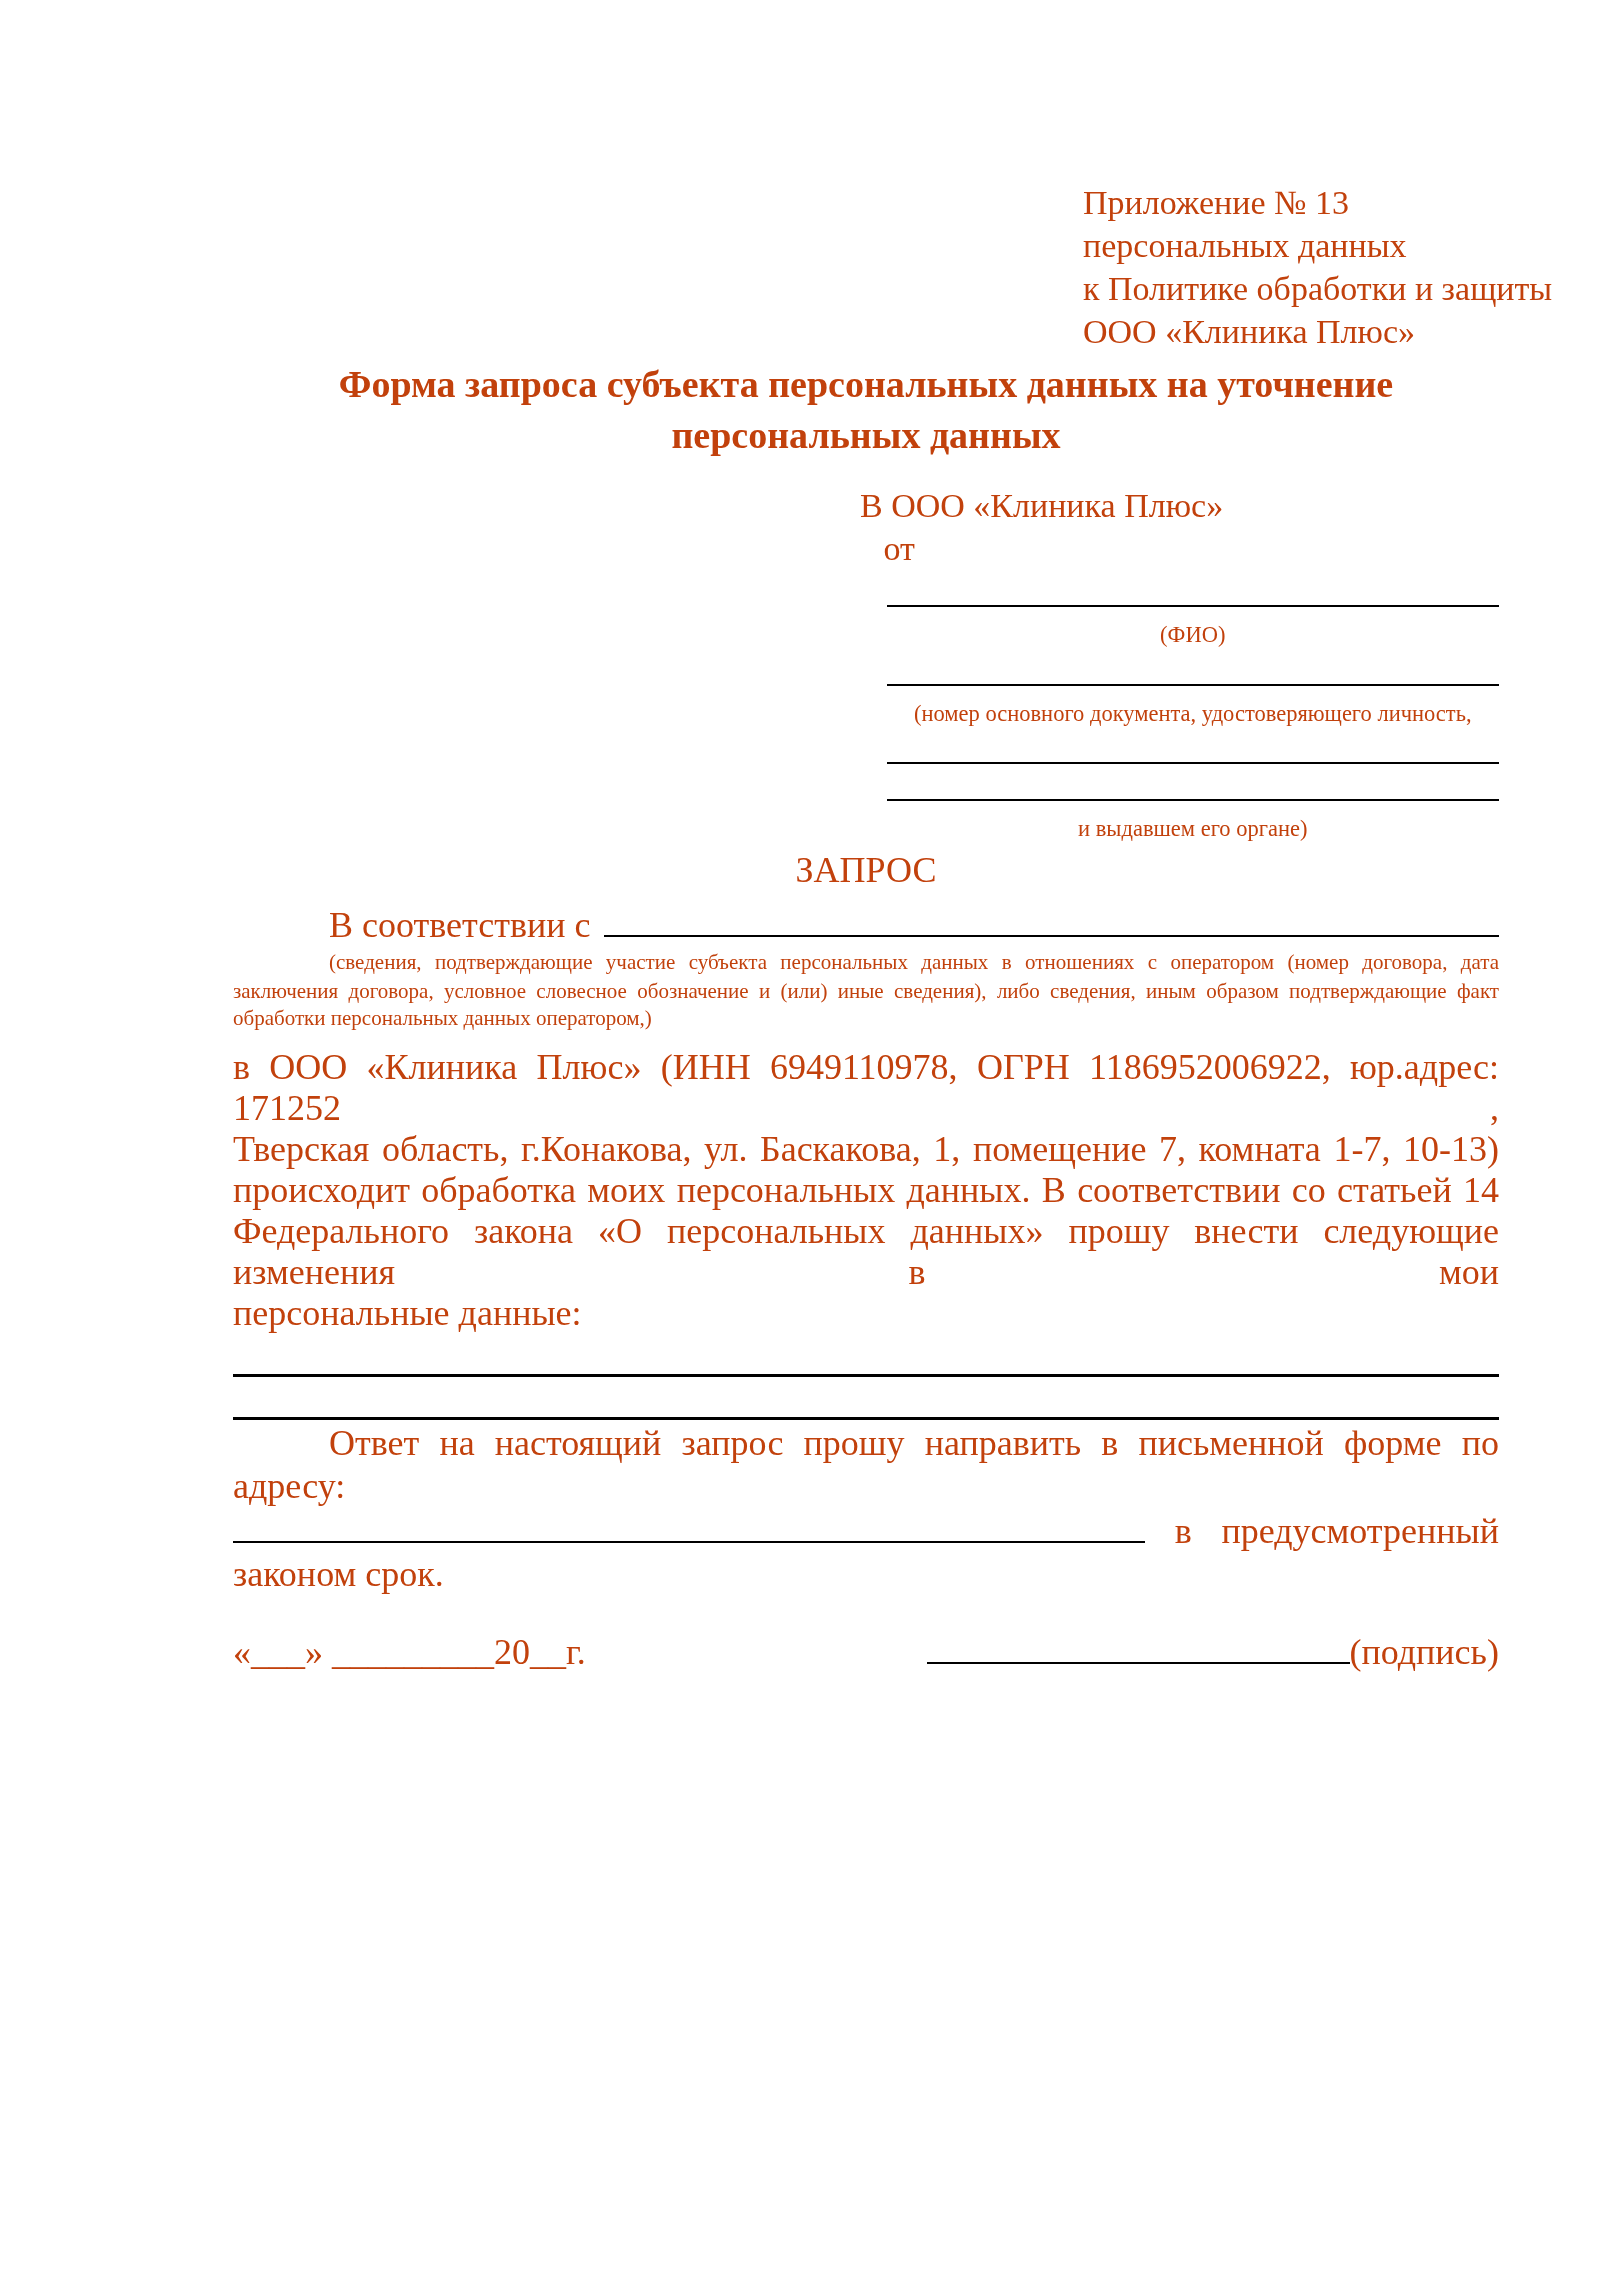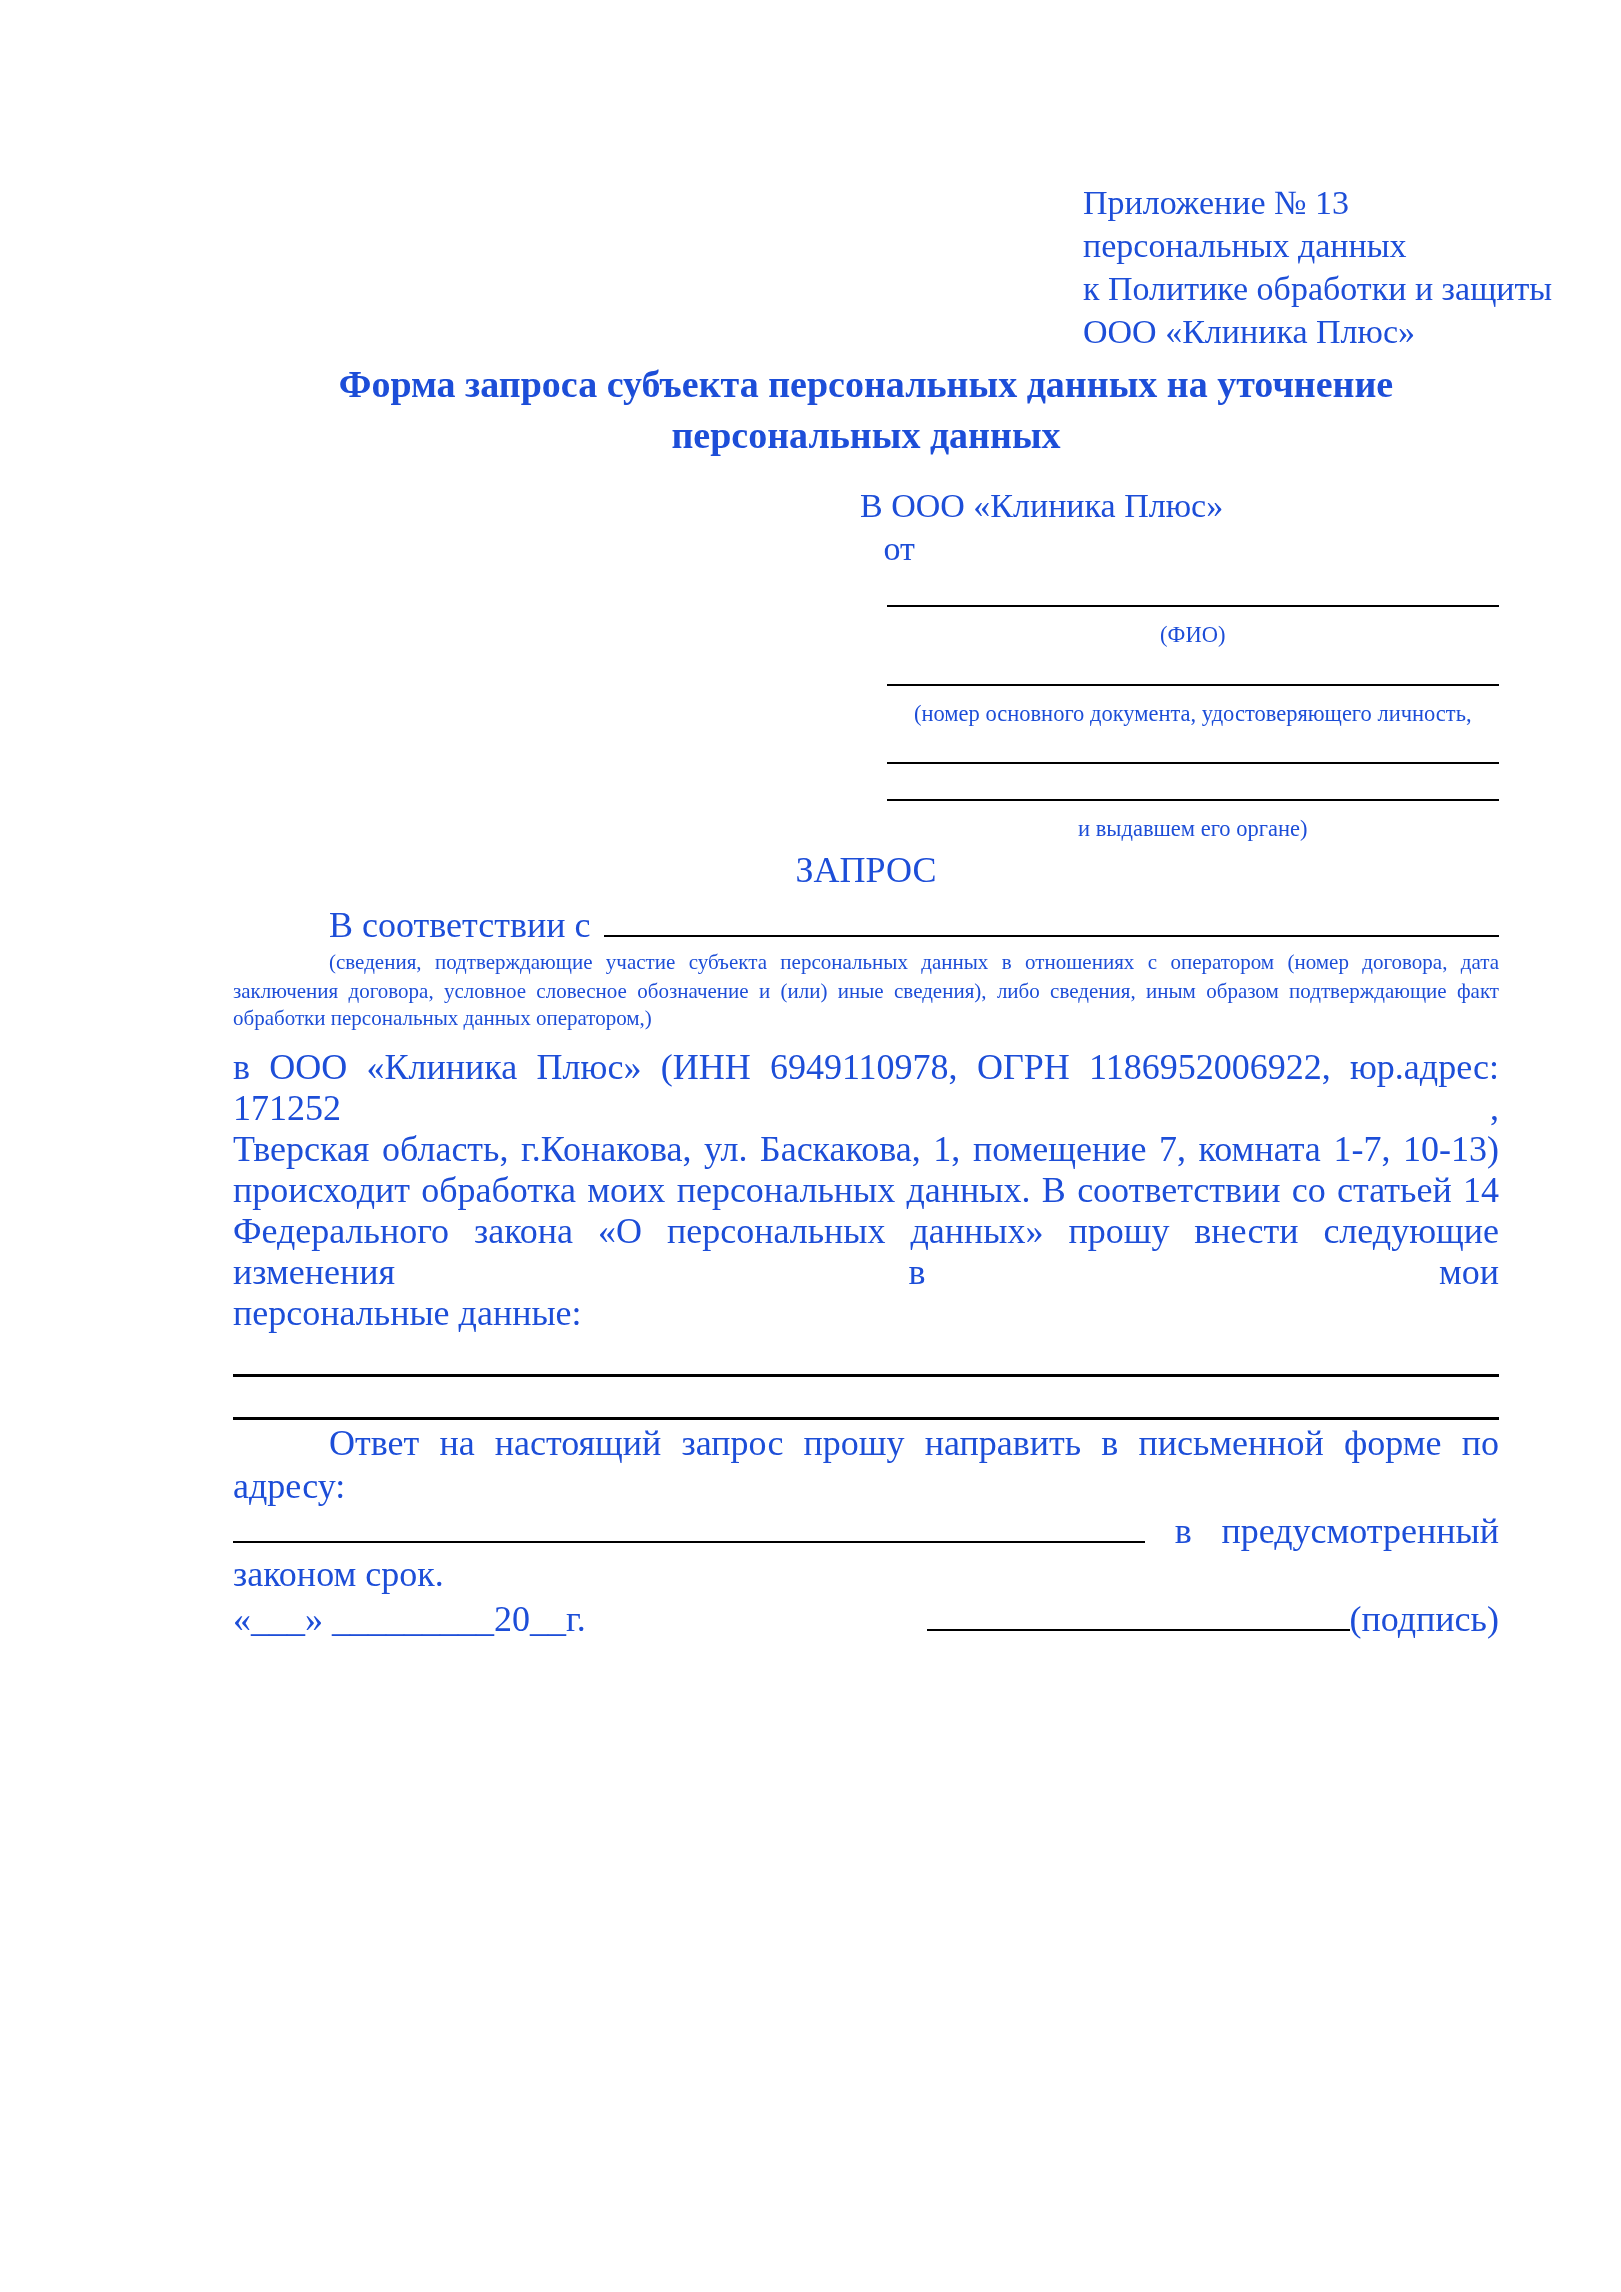--- a/index.html
+++ b/index.html
@@ -3,21 +3,21 @@
 <meta charset="utf-8">
 <style>
   * { margin: 0; padding: 0; box-sizing: border-box; }
   html, body { background: #888; }
   .page {
     position: relative;
     width: 1621px;
     height: 2293px;
     margin: 0 auto;
     background: #ffffff;
-    color: #1d4ed8;
+    color: #c2410c;
     font-family: "Liberation Serif", "DejaVu Serif", serif;
     font-size: 36px;
     line-height: 1.15;
     padding: 181px 122px 0 233px;
   }
   
   .header-note { margin-left: 850px; }
   .header-note div { white-space: nowrap; line-height: 43px; font-size: 34px; }
   
   .doc-title {
@@ -55,20 +55,21 @@
   
   .wide-blank { height: 43px; border-bottom: 3.9px solid #000; }
   
   .answer { margin-top: 2px; }
   .answer .line1 { line-height: 43px; text-indent: 96px; }
   .answer .line2 { display: flex; align-items: baseline; justify-content: space-between; line-height: 43px; }
   .answer .addr-blank { width: 912px; border-bottom: 2.9px solid #000; height: 35px; }
   .answer .tail { line-height: 43px; }
   
   .footer-row {
+    margin-top: 33px;
     display: flex;
     justify-content: space-between;
     align-items: baseline;
     line-height: 45px;
   }
   .sig-group { display: flex; align-items: baseline; }
   .sig-blank { width: 423px; border-bottom: 2.9px solid #000; height: 35px; }
 </style>
 </head>
 <body>

